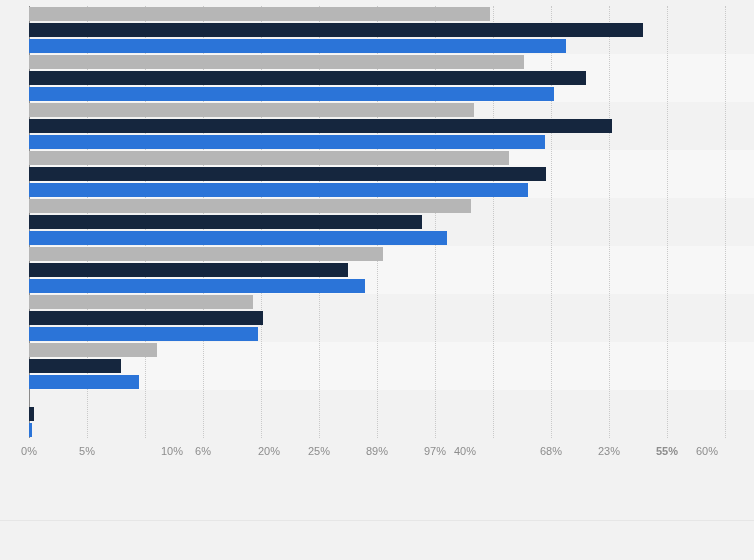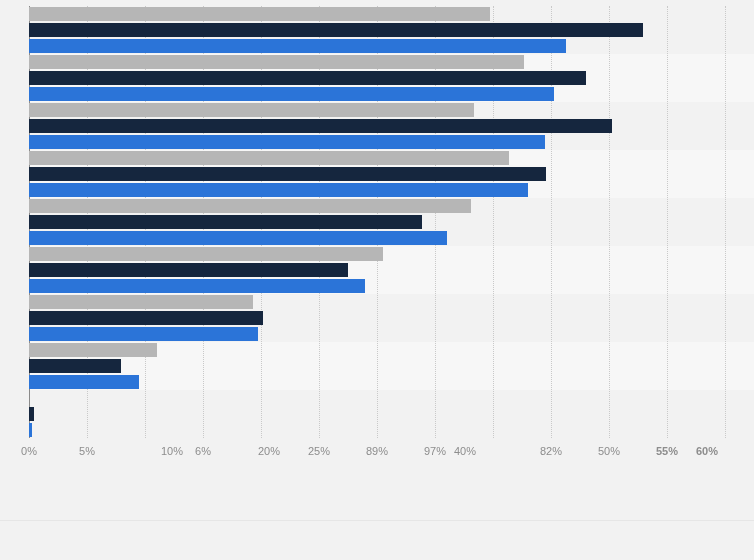--- a/index.html
+++ b/index.html
@@ -161,22 +161,22 @@
   <div id="x-axis-labels">
       <div class="tick-label" style="left: 29px;">0%</div>
       <div class="tick-label" style="left: 87px;">5%</div>
       <div class="tick-label" style="left: 160px; margin-left: 12px;">10%</div>
       <div class="tick-label" style="left: 203px;">6%</div>
       <div class="tick-label" style="left: 269px;">20%</div>
       <div class="tick-label" style="left: 319px;">25%</div>
       <div class="tick-label" style="left: 377px;">89%</div>
       <div class="tick-label" style="left: 435px;">97%</div>
       <div class="tick-label" style="left: 465px;">40%</div>
-      <div class="tick-label" style="left: 551px;">82%</div>
-      <div class="tick-label" style="left: 609px;">50%</div>
+      <div class="tick-label" style="left: 551px;">68%</div>
+      <div class="tick-label" style="left: 609px;">23%</div>
       <div class="tick-label" style="left: 667px; font-weight: bold;">55%</div>
-      <div class="tick-label" style="left: 707px; font-weight: bold;">60%</div>
+      <div class="tick-label" style="left: 707px;">60%</div>
     </div>
 
 
   <div id="footer-rule"></div>
 
 </div>
 
 </body></html>

